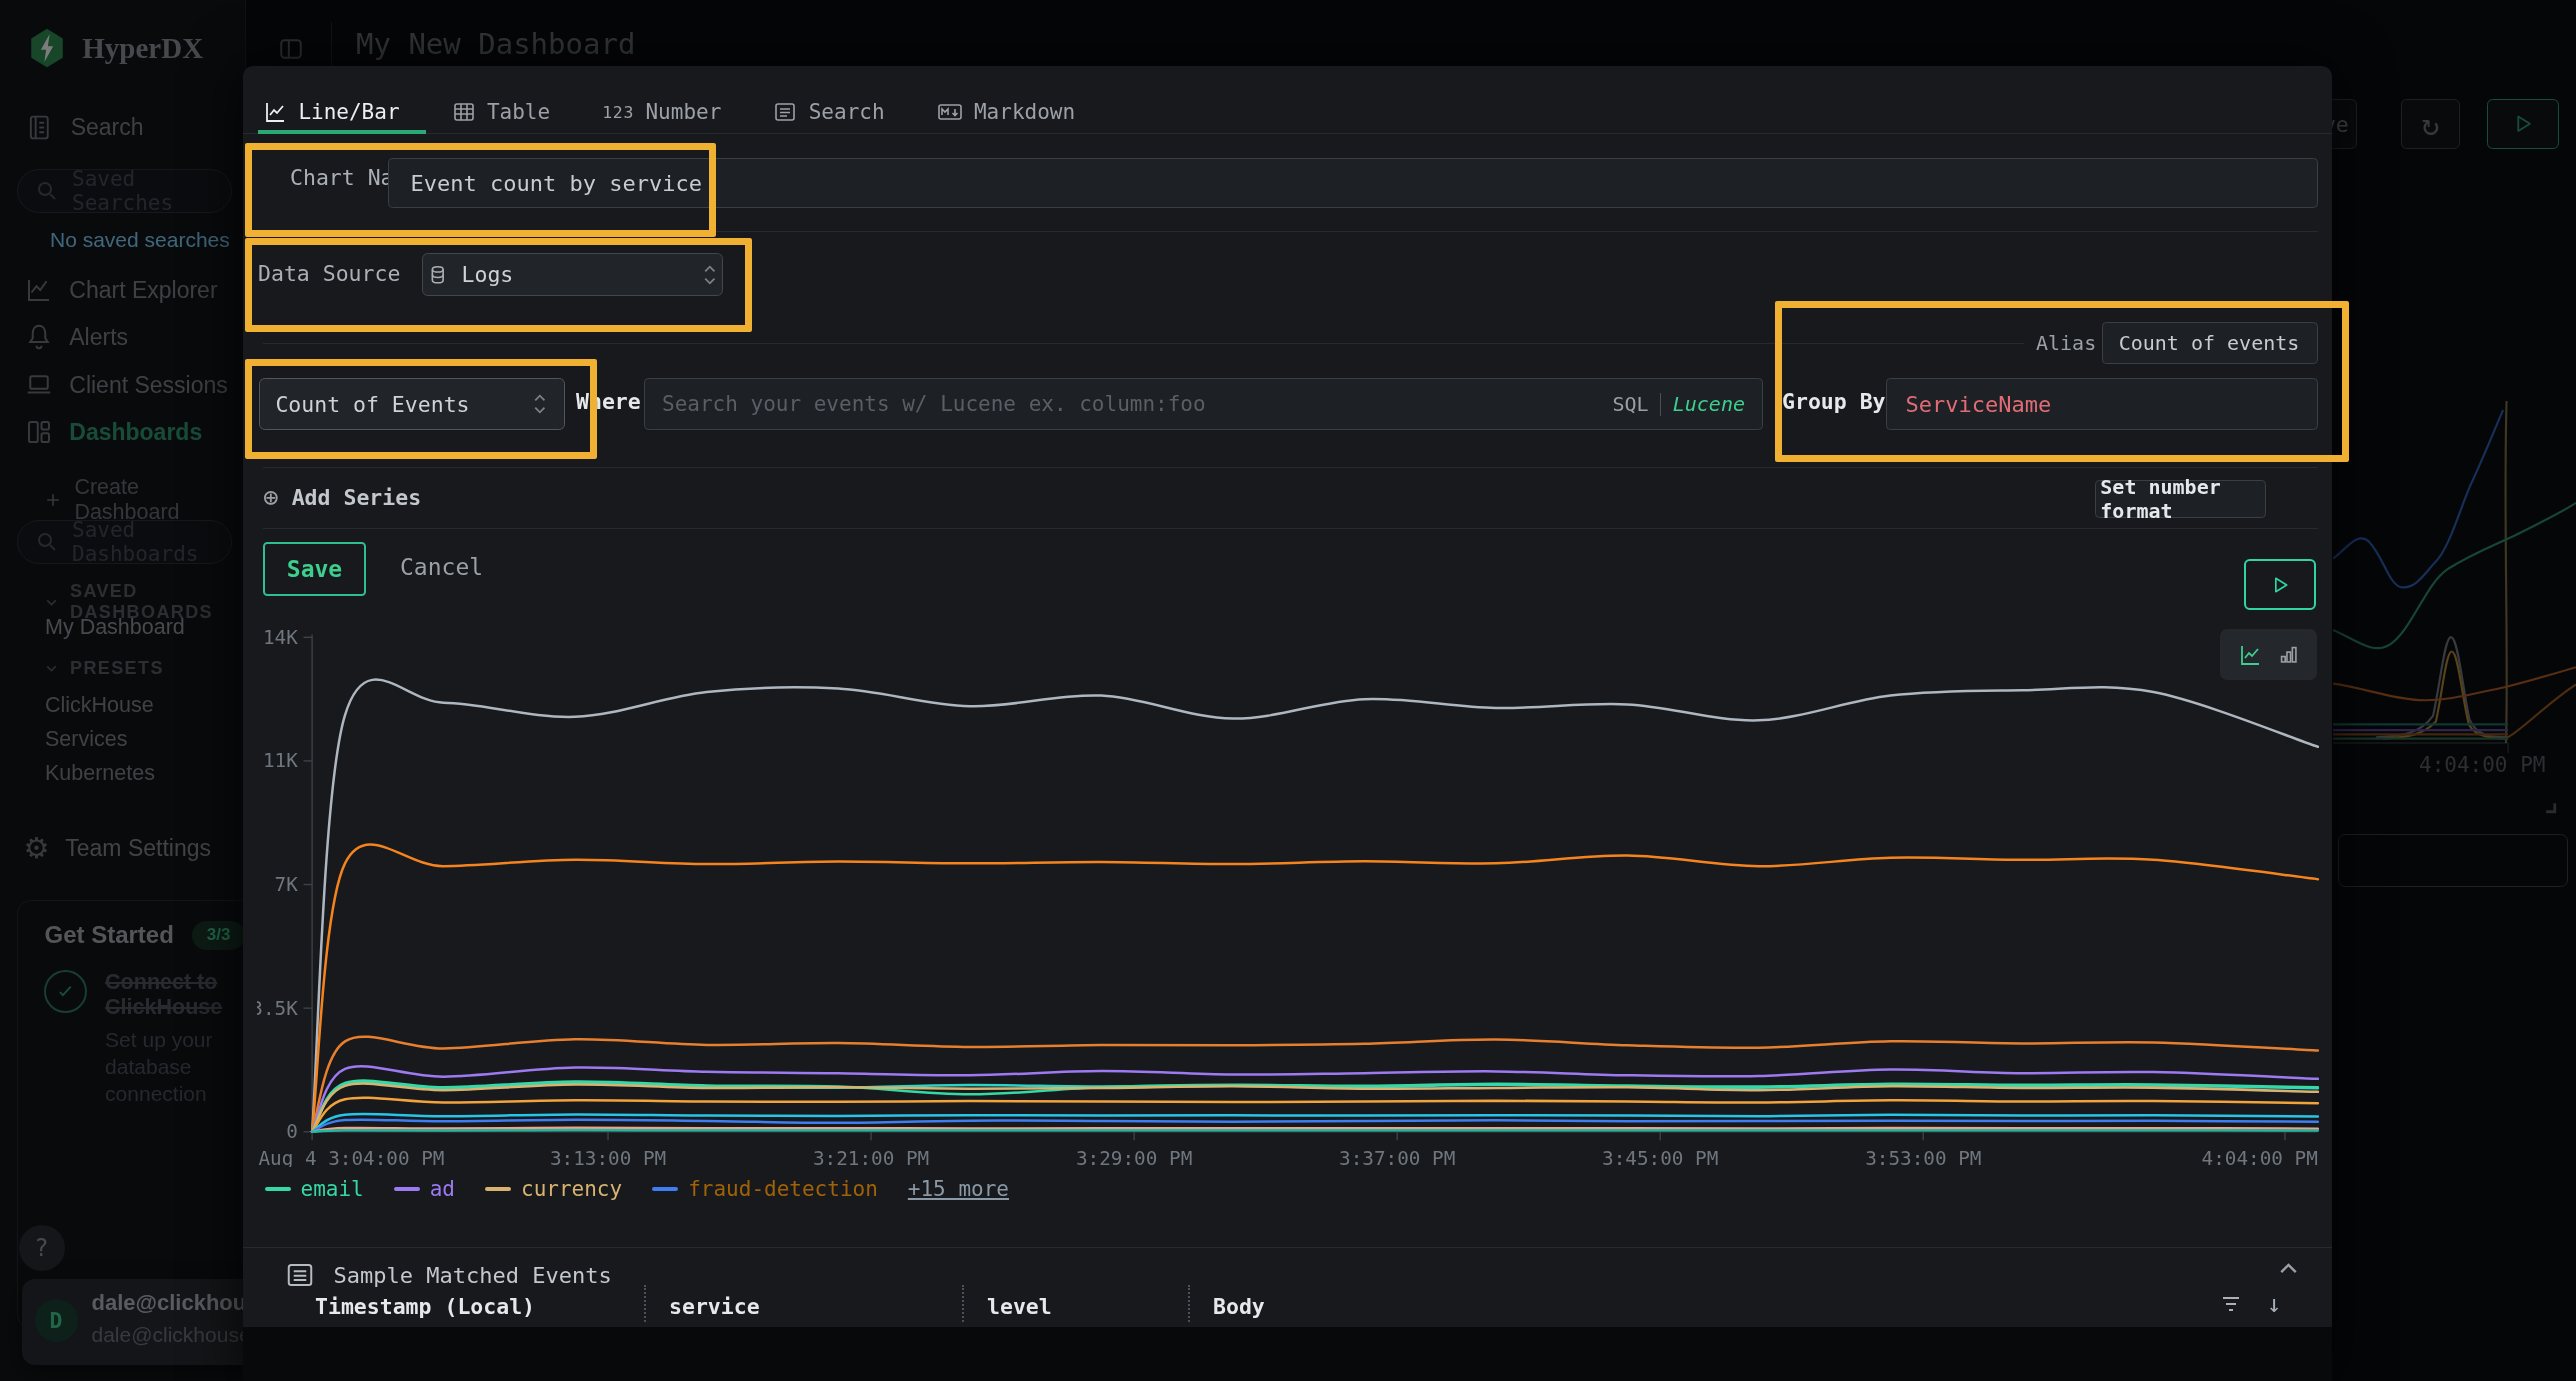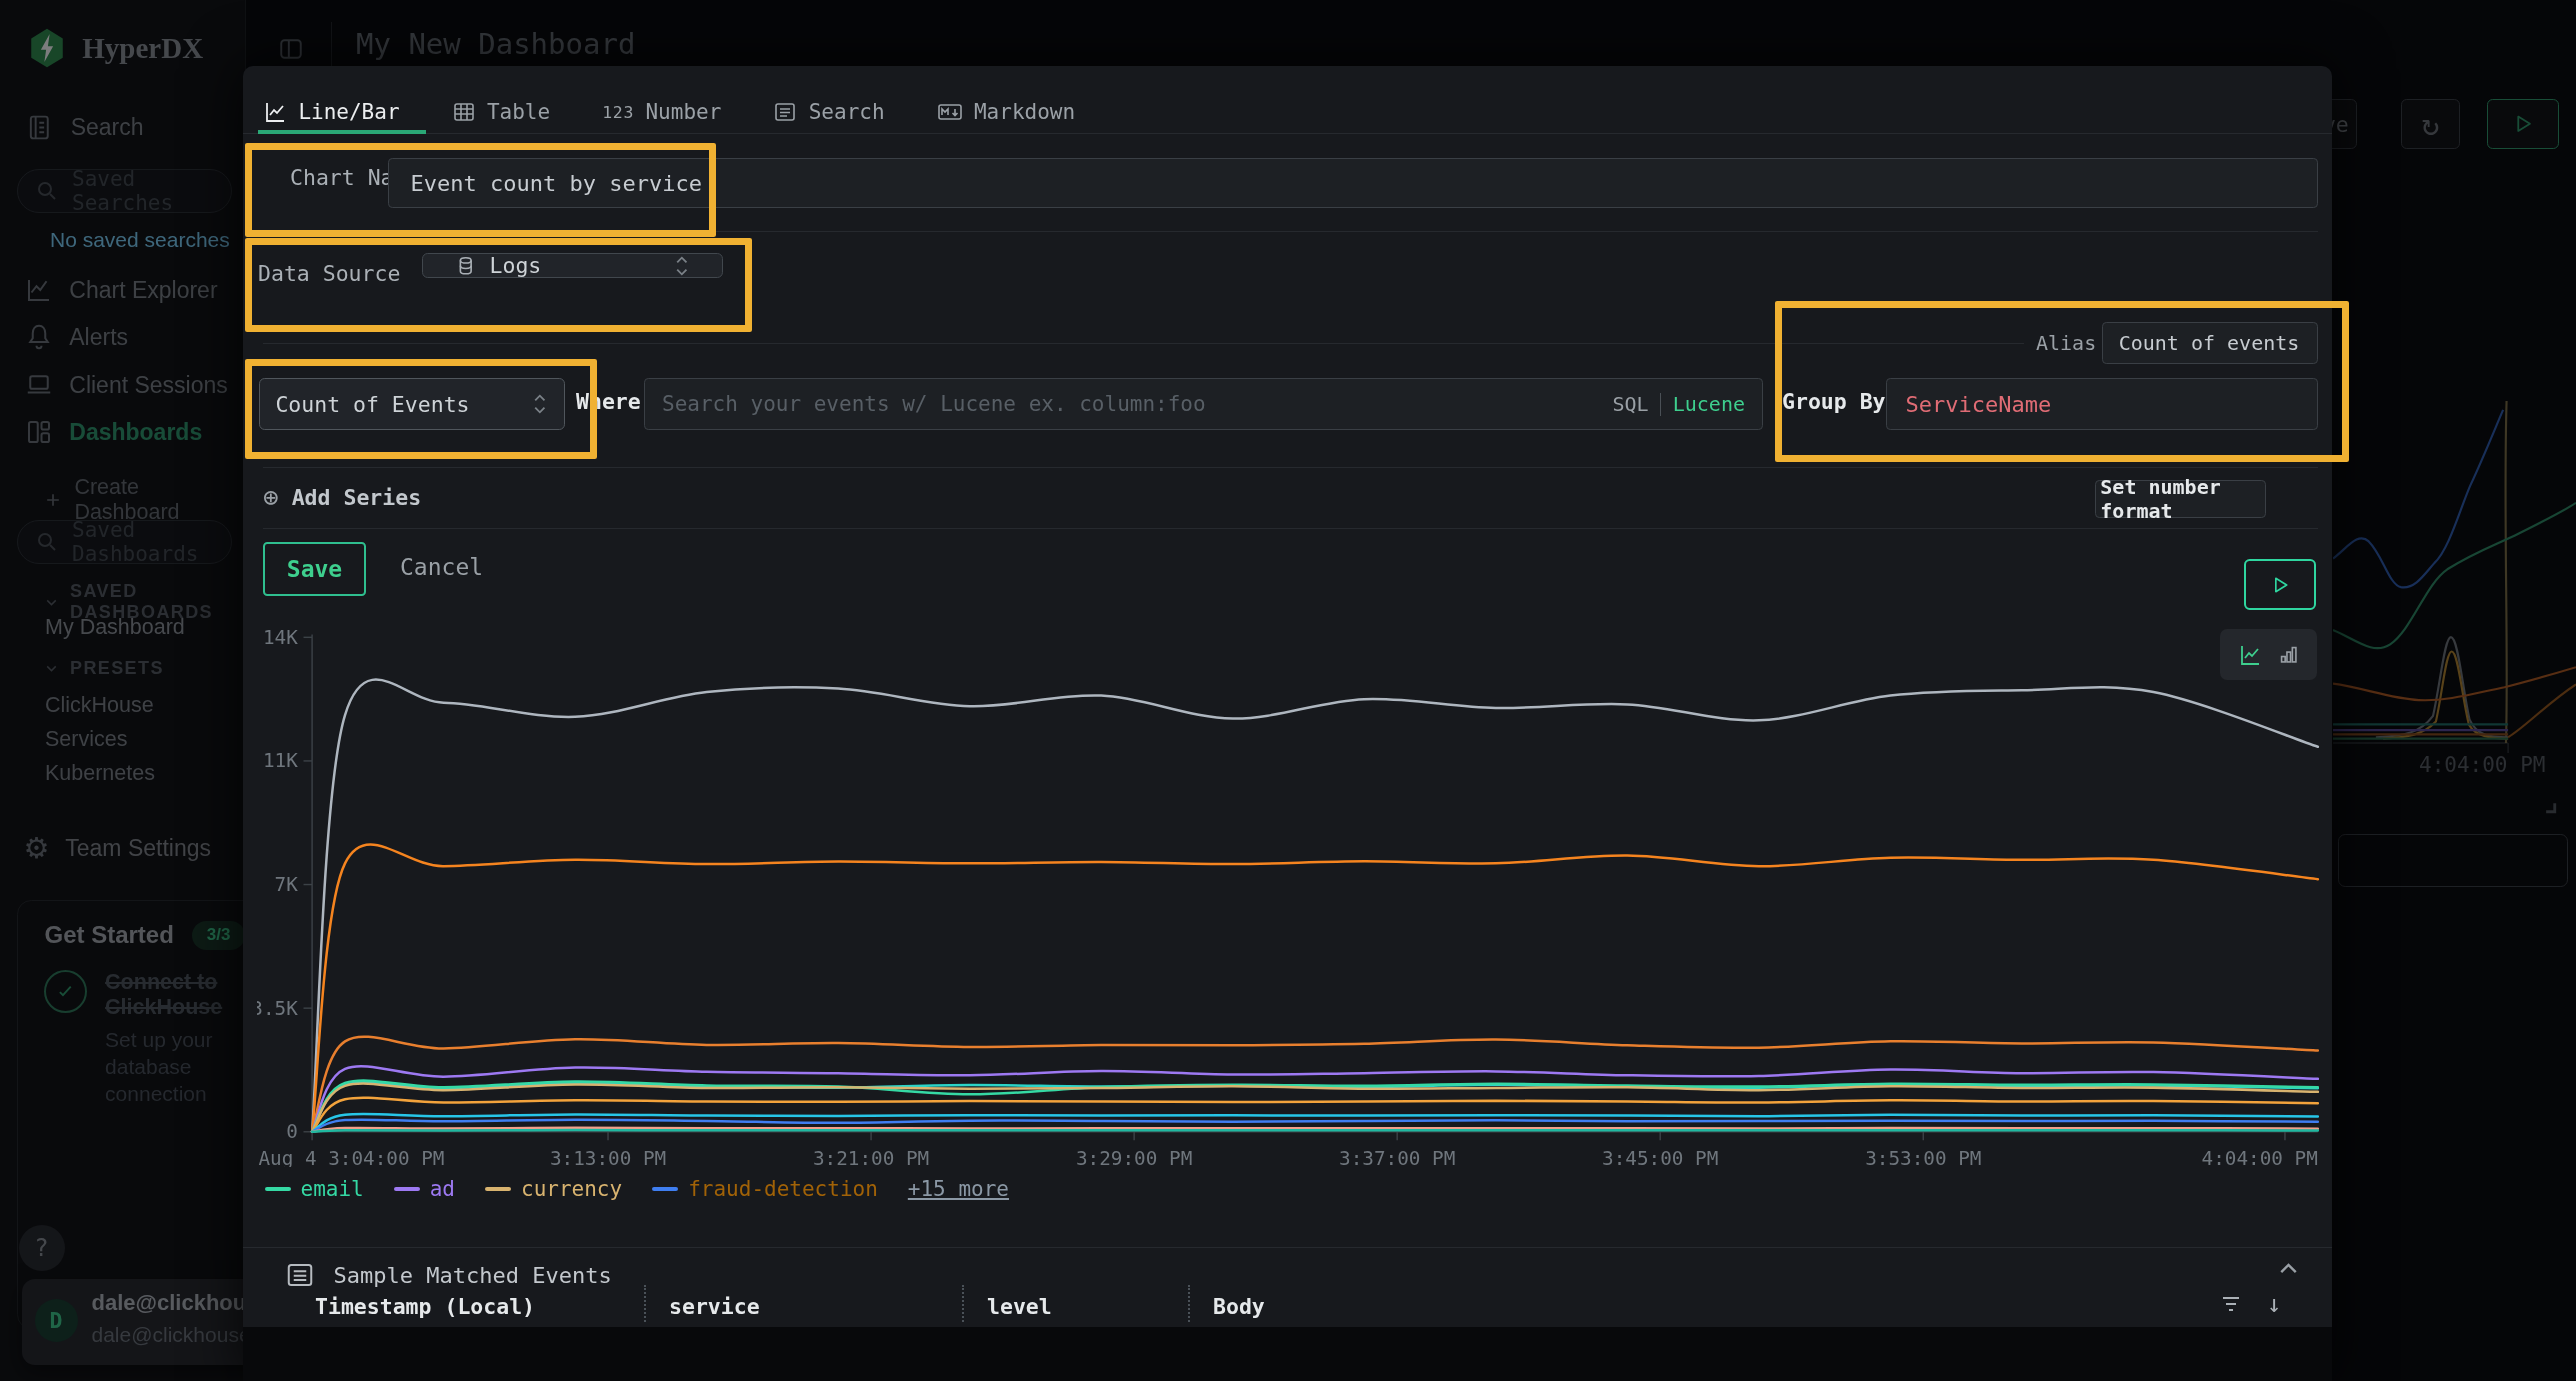--- a/index.html
+++ b/index.html
@@ -307,21 +307,21 @@
     <div class="abs" style="left:15px;top:64px;width:168px;height:4.3px;background:#2aa876;z-index:2;"></div>
     <div class="divider" style="top:67px;left:0;right:0;"></div>
 
     <div class="abs flabel" style="left:15px;top:99px;margin-left:32px;">Chart Name</div>
     <div class="input" style="left:145px;top:92px;width:1930px;height:50px;padding-left:21.5px;font-size:22px;">
       <span>Event count by service</span>
     </div>
     <div class="divider" style="top:165px;"></div>
 
     <div class="abs flabel" style="left:15px;top:195px;">Data Source</div>
-    <div class="select" style="left:179px;top:187px;width:301px;height:25px;padding:0 32px;gap:13px;justify-content:center;">
+    <div class="select" style="left:179px;top:187px;width:301px;height:43px;padding:0 4px;gap:13px;justify-content:center;">
       <svg width="21.5" height="21.5" viewBox="0 0 24 24" fill="none" stroke="#aab0b6" stroke-width="1.8">
           <path d="M6 6c0-1.7 2.7-3 6-3s6 1.3 6 3-2.7 3-6 3-6-1.3-6-3z"></path>
           <path d="M6 6v12c0 1.7 2.7 3 6 3s6-1.3 6-3V6"></path>
           <path d="M6 12c0 1.7 2.7 3 6 3s6-1.3 6-3"></path>
         </svg>
       <span>Logs</span>
       <svg style="margin-left:auto;" width="15.7" height="24" viewBox="0 0 16 26" fill="none" stroke="#7a8187" stroke-width="2">
           <path d="M3 9l5-5 5 5"></path>
           <path d="M3 17l5 5 5-5"></path>
         </svg>
@@ -339,21 +339,21 @@
           <path d="M3 9l5-5 5 5"></path>
           <path d="M3 17l5 5 5-5"></path>
         </svg>
     </div>
     <div class="abs" style="left:333px;top:323px;font-size:21.5px;font-weight:bold;color:#e6e9eb;">Where</div>
     <div class="input" style="left:401px;top:312px;width:1119px;height:52px;padding:0 17px;">
       <span style="color:#585f66;font-size:21px;">Search your events w/ Lucene ex. column:foo</span>
       <span style="margin-left:auto;display:flex;align-items:center;gap:11.4px;font-size:20px;">
         <span style="color:#9aa0a6;">SQL</span>
         <span style="width:1.4px;height:23px;background:#4a5056;display:inline-block;"></span>
-        <span style="color:#3ecf8e;">Lucene</span>
+        <span style="color:#3ecf8e;font-style:italic;">Lucene</span>
       </span>
     </div>
     <div class="abs" style="left:1539px;top:323px;font-size:21.5px;font-weight:bold;color:#e6e9eb;">Group By</div>
     <div class="input" style="left:1643px;top:312px;width:432px;height:52px;padding-left:18.6px;">
       <span style="color:#e06c75;font-size:22px;">ServiceName</span>
     </div>
     <div class="divider" style="top:401px;"></div>
 
     <div class="abs" style="left:20px;top:416px;display:flex;align-items:center;gap:13px;color:#c3c8cd;">
       <span style="font-size:26px;color:#9aa0a6;">⊕</span>

